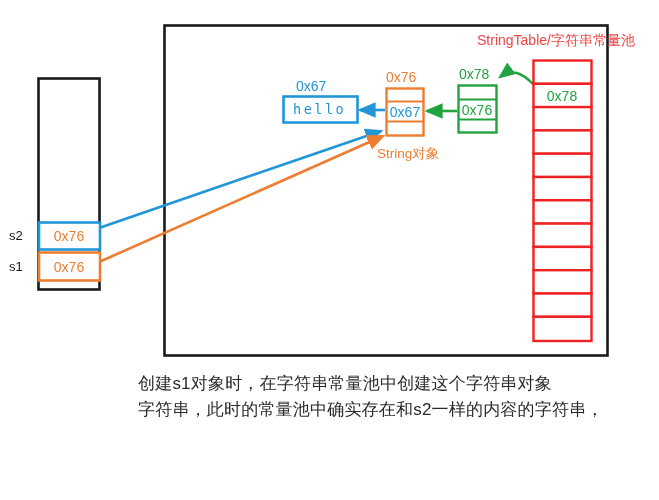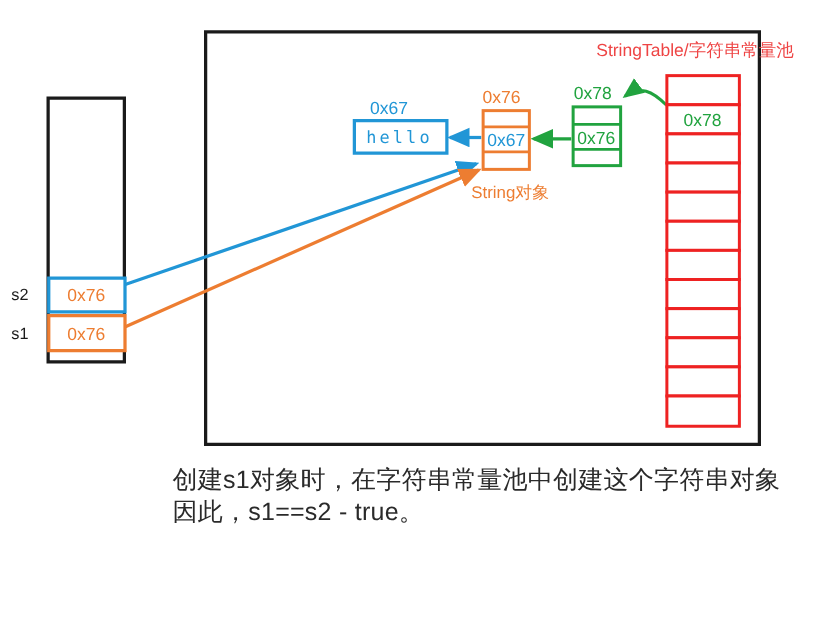--- a/index.html
+++ b/index.html
@@ -19,21 +19,21 @@
     left: 0;
     top: 0;
     width: 659px;
     height: 500px;
   }
   .cap-text {
     position: absolute;
     left: 138px;
     top: 371px;
     width: 515px;
-    font-size: 20px;
+    font-size: 17px;
     line-height: 26px;
     color: #2a2a2a;
     letter-spacing: 0.2px;
   }
   .cap-line {
     white-space: nowrap;
   }
   svg text {
     font-family: "Liberation Sans", "DejaVu Sans", sans-serif;
   }
@@ -110,14 +110,14 @@
     <rect x="533.5" y="246.9" width="58" height="23.3" fill="#fff" stroke="#ee2222" stroke-width="2.4"></rect>
     <rect x="533.5" y="270.2" width="58" height="23.3" fill="#fff" stroke="#ee2222" stroke-width="2.4"></rect>
     <rect x="533.5" y="293.5" width="58" height="23.3" fill="#fff" stroke="#ee2222" stroke-width="2.4"></rect>
     <rect x="533.5" y="316.8" width="58" height="24.2" fill="#fff" stroke="#ee2222" stroke-width="2.4"></rect>
   </g>
   <text class="lbl-addr" x="562" y="101" fill="#21a33f" text-anchor="middle">0x78</text>
 </svg>
 
 <div class="cap-text">
   <div class="cap-line">创建s1对象时，在字符串常量池中创建这个字符串对象</div>
-  <div class="cap-line">因此，s1==s2 - true。</div>
+  <div class="cap-line">字符串，此时的常量池中确实存在和s2一样的内容的字符串，</div>
 </div>
 
 </body></html>

